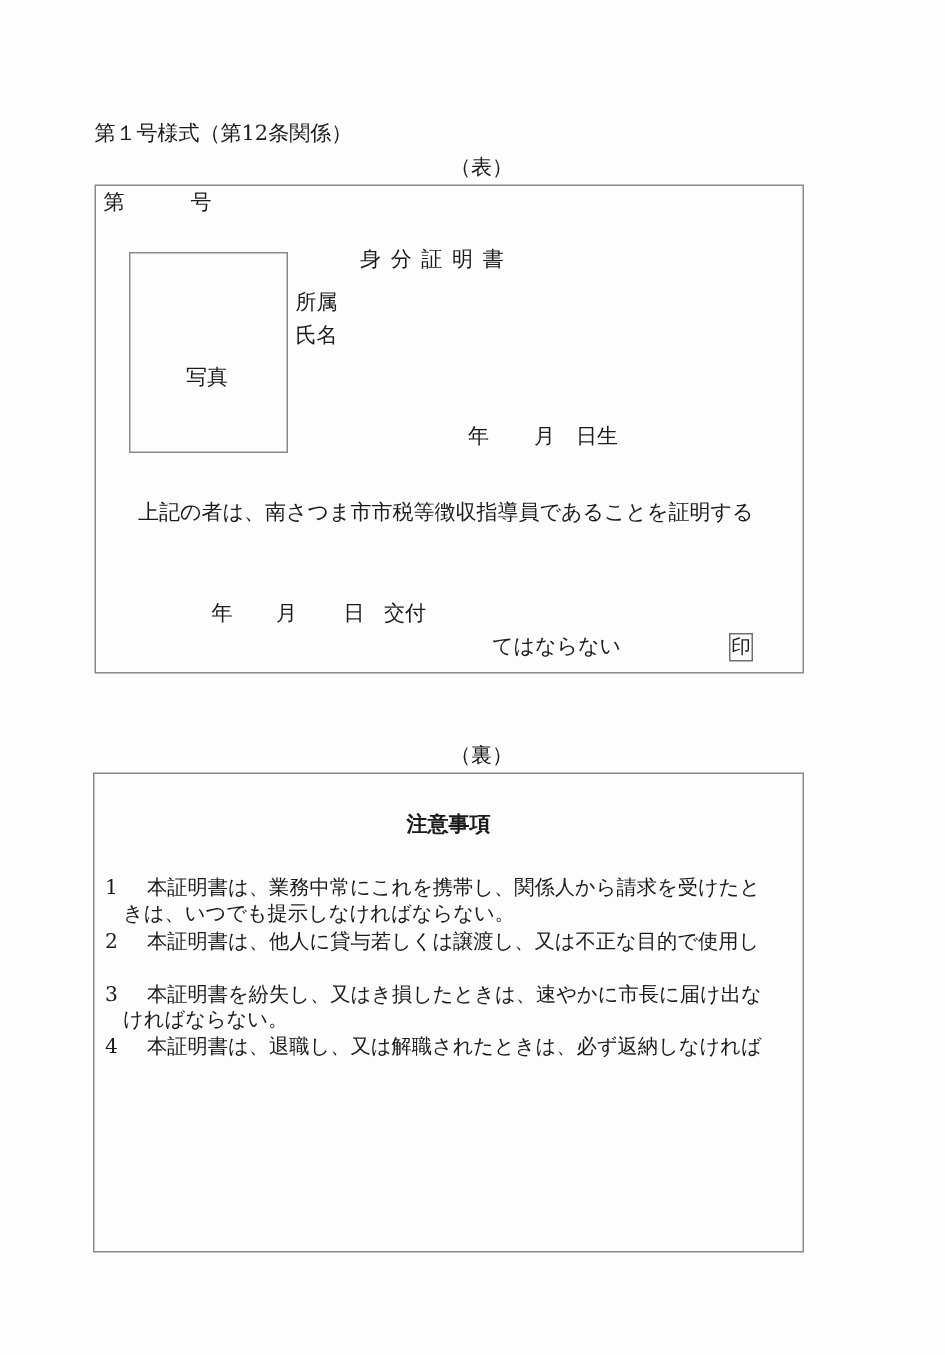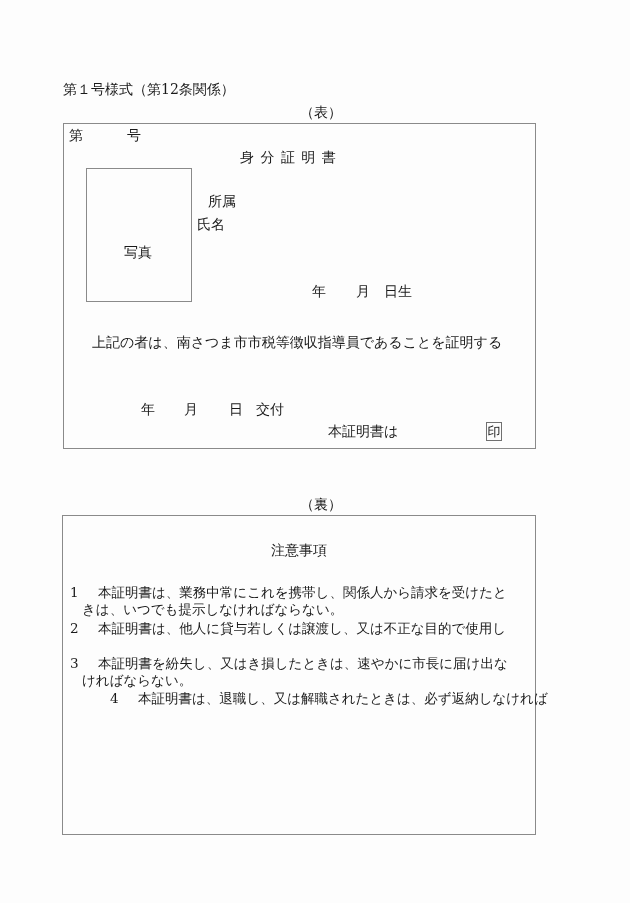--- a/index.html
+++ b/index.html
@@ -61,58 +61,58 @@
 <div class="abs t14" style="left:63px; top:82px;text-align:center;">第１号様式（第12条関係）</div>
 
 <div class="abs t14" style="left:300px; top:105px;">（表）</div>
 
 <div class="box" style="left:63px; top:123px; width:473px; height:326px;">
 </div>
 
 <div class="abs t14" style="left:69px; top:128px;">第</div>
 <div class="abs t14" style="left:127px; top:128px;">号</div>
 
-<div class="abs t14" style="left:240px; top:150px; letter-spacing:1px;">身 分 証 明 書</div>
+<div class="abs t14" style="left:240px; top:166px; letter-spacing:1px;">身 分 証 明 書</div>
 
 <div class="photo-box" style="left:86px; top:168px; width:106px; height:134px;"></div>
 <div class="abs t14" style="left:124px; top:213px;margin-top:32px;">写真</div>
 
-<div class="abs t14" style="left:208px; top:195px;font-family:Liberation Mono, monospace;">所属</div>
+<div class="abs t14" style="left:197px; top:195px;">所属</div>
 <div class="abs t14" style="left:197px; top:217px;">氏名</div>
 
 <div class="abs t14" style="left:312px; top:284px;">年</div>
 <div class="abs t14" style="left:356px; top:284px;">月</div>
 <div class="abs t14" style="left:384px; top:284px;">日生</div>
 
 <div class="abs t14" style="left:92px; top:335px;">上記の者は、南さつま市市税等徴収指導員であることを証明する</div>
 
 <div class="abs t14" style="left:141px; top:402px;">年</div>
 <div class="abs t14" style="left:184px; top:402px;">月</div>
 <div class="abs t14" style="left:229px; top:402px;">日</div>
 <div class="abs t14" style="left:256px; top:402px;">交付</div>
 
-<div class="abs t14" style="left:328px; top:424px;">本証明書は</div>
+<div class="abs t14" style="left:328px; top:424px;">てはならない</div>
 <div class="seal" style="left:486px; top:422px;">印</div>
 
 <div class="abs t14" style="left:300px; top:497px;">（裏）</div>
 
 <div class="box" style="left:62px; top:515px; width:474px; height:320px;">
 </div>
 
-<div class="abs t14" style="left:271px; top:543px;">注意事項</div>
+<div class="abs t14" style="left:271px; top:543px;font-weight:bold;">注意事項</div>
 
 <div class="note" style="top:584px;">
   <span class="num">1</span><span>本証明書は、業務中常にこれを携帯し、関係人から請求を受けたと</span>
   <span class="cont">きは、いつでも提示しなければならない。</span>
 </div>
 
 <div class="note" style="top:620px;">
   <span class="num">2</span><span>本証明書は、他人に貸与若しくは譲渡し、又は不正な目的で使用し</span>
 </div>
 
 <div class="note" style="top:655px;">
   <span class="num">3</span><span>本証明書を紛失し、又はき損したときは、速やかに市長に届け出な</span>
   <span class="cont">ければならない。</span>
 </div>
 
-<div class="note" style="top:690px;margin-left:40px;">
+<div class="note" style="top:690px;">
   <span class="num">4</span><span>本証明書は、退職し、又は解職されたときは、必ず返納しなければ</span>
 </div>
 
 </body></html>

